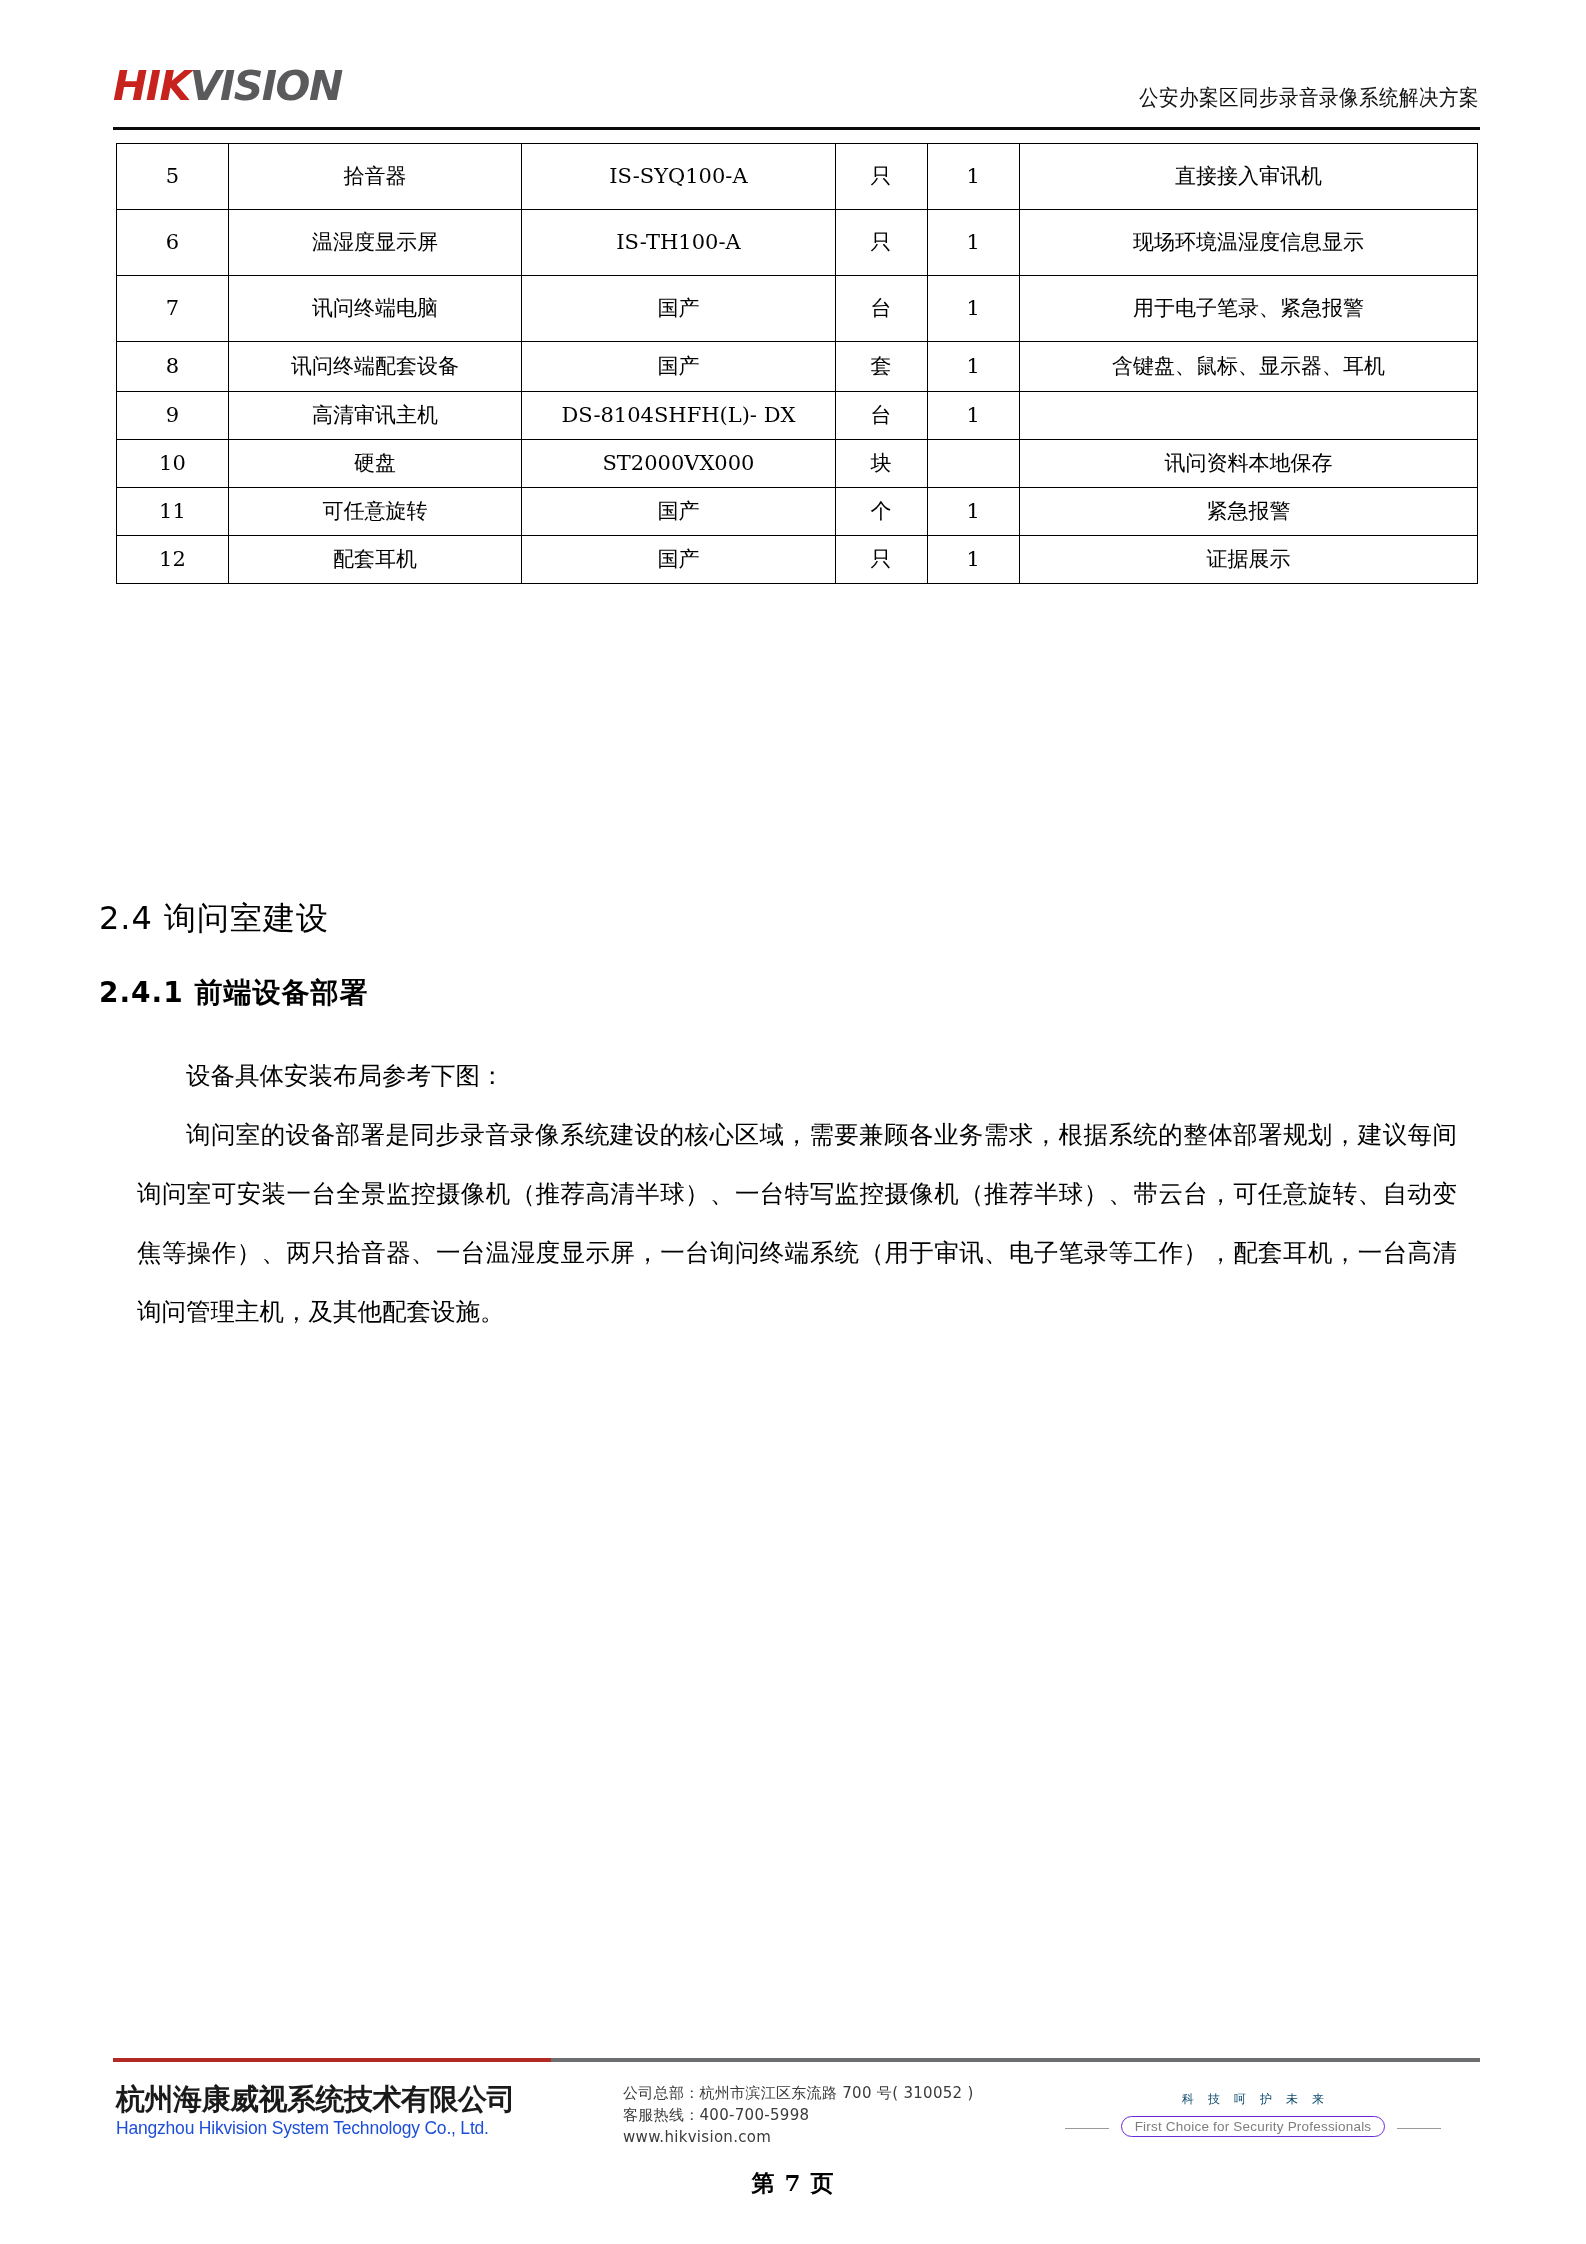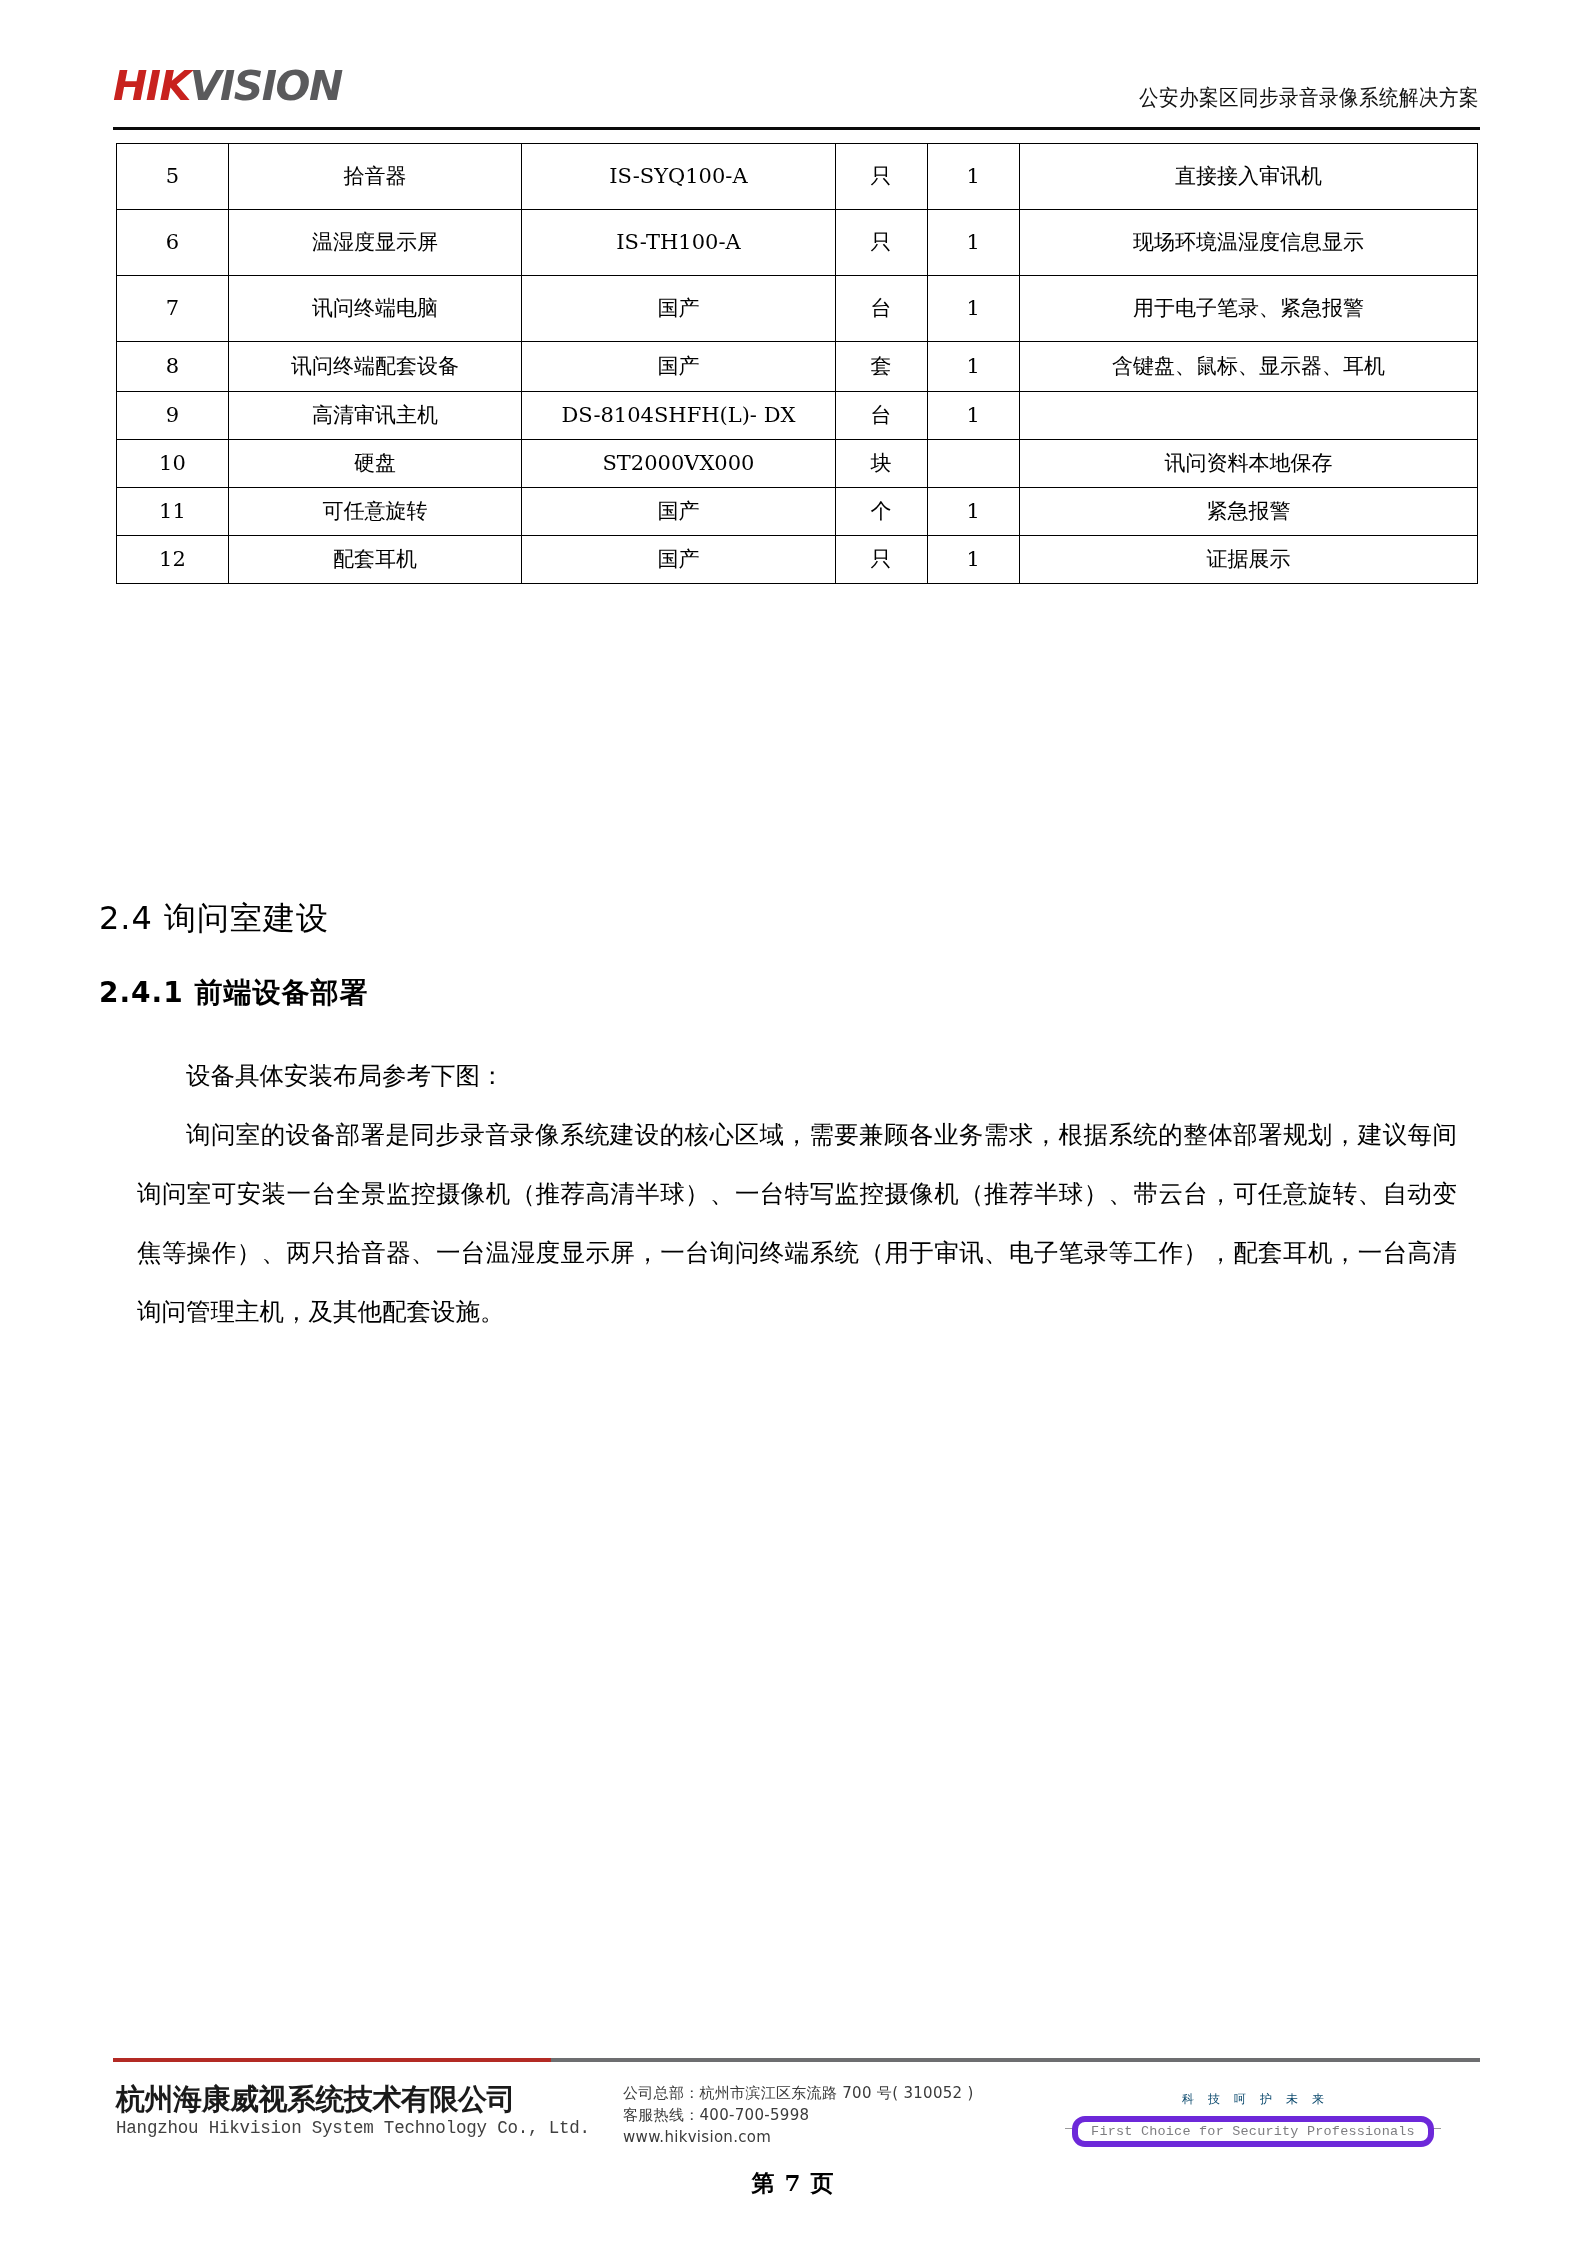--- a/index.html
+++ b/index.html
@@ -179,23 +179,23 @@
   .fc-company .cn {
     font-family: "DejaVu Sans", "Liberation Sans", sans-serif;
     font-weight: bold;
     font-size: 29px;
     color: #1a1a1a;
     letter-spacing: -0.5px;
     white-space: nowrap;
     line-height: 34px;
   }
   .fc-company .en {
-    font-family: Liberation Mono, monospace;
+    font-family: Liberation Sans, sans-serif;
     font-size: 17.5px;
-    color: #404040;
+    color: #1d4ed8;
     letter-spacing: -0.2px;
     white-space: nowrap;
     line-height: 24px;
   }
 
   .fc-contact {
     position: absolute;
     left: 510px;
     top: 10px;
     width: 420px;
@@ -232,24 +232,24 @@
     position: absolute;
     top: 12px;
     height: 1px;
     background: #9a9a9c;
   }
   .fc-slogan .en-line.l { left: 22px;  width: 44px; }
   .fc-slogan .en-line.r { right: 22px; width: 44px; }
   .fc-slogan .en {
     position: relative;
     display: inline-block;
-    font-family: Liberation Mono, monospace;
+    font-family: Liberation Sans, sans-serif;
     font-size: 13.5px;
     color: #7d7d80;
-    border: 6px solid #6d28d9;
+    border: 1px solid #6d28d9;
     border-radius: 13px;
     padding: 2px 13px;
     background: #fff;
     white-space: nowrap;
     letter-spacing: 0.2px;
   }
 
   .page-number {
     position: absolute;
     left: 0;

